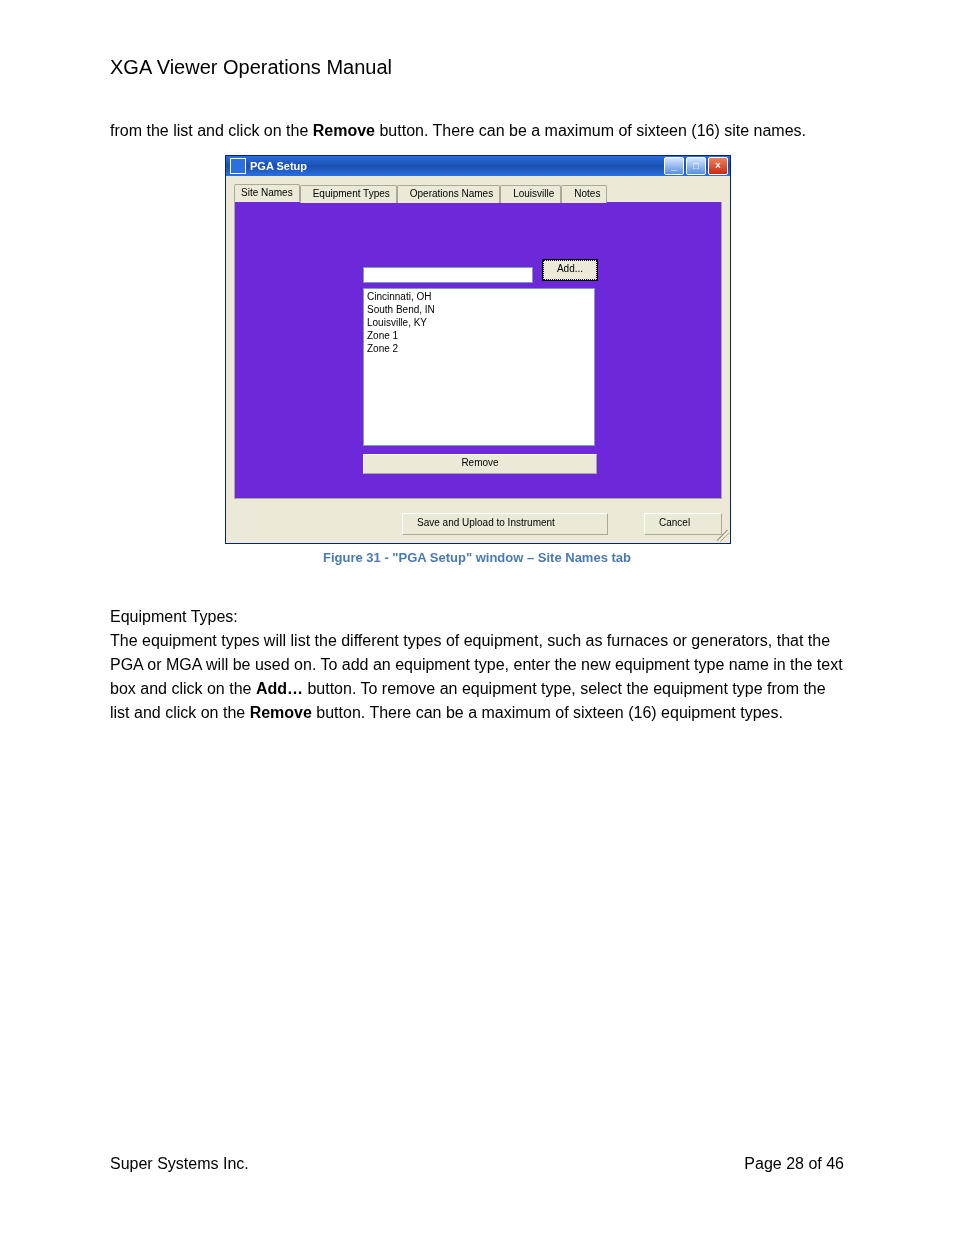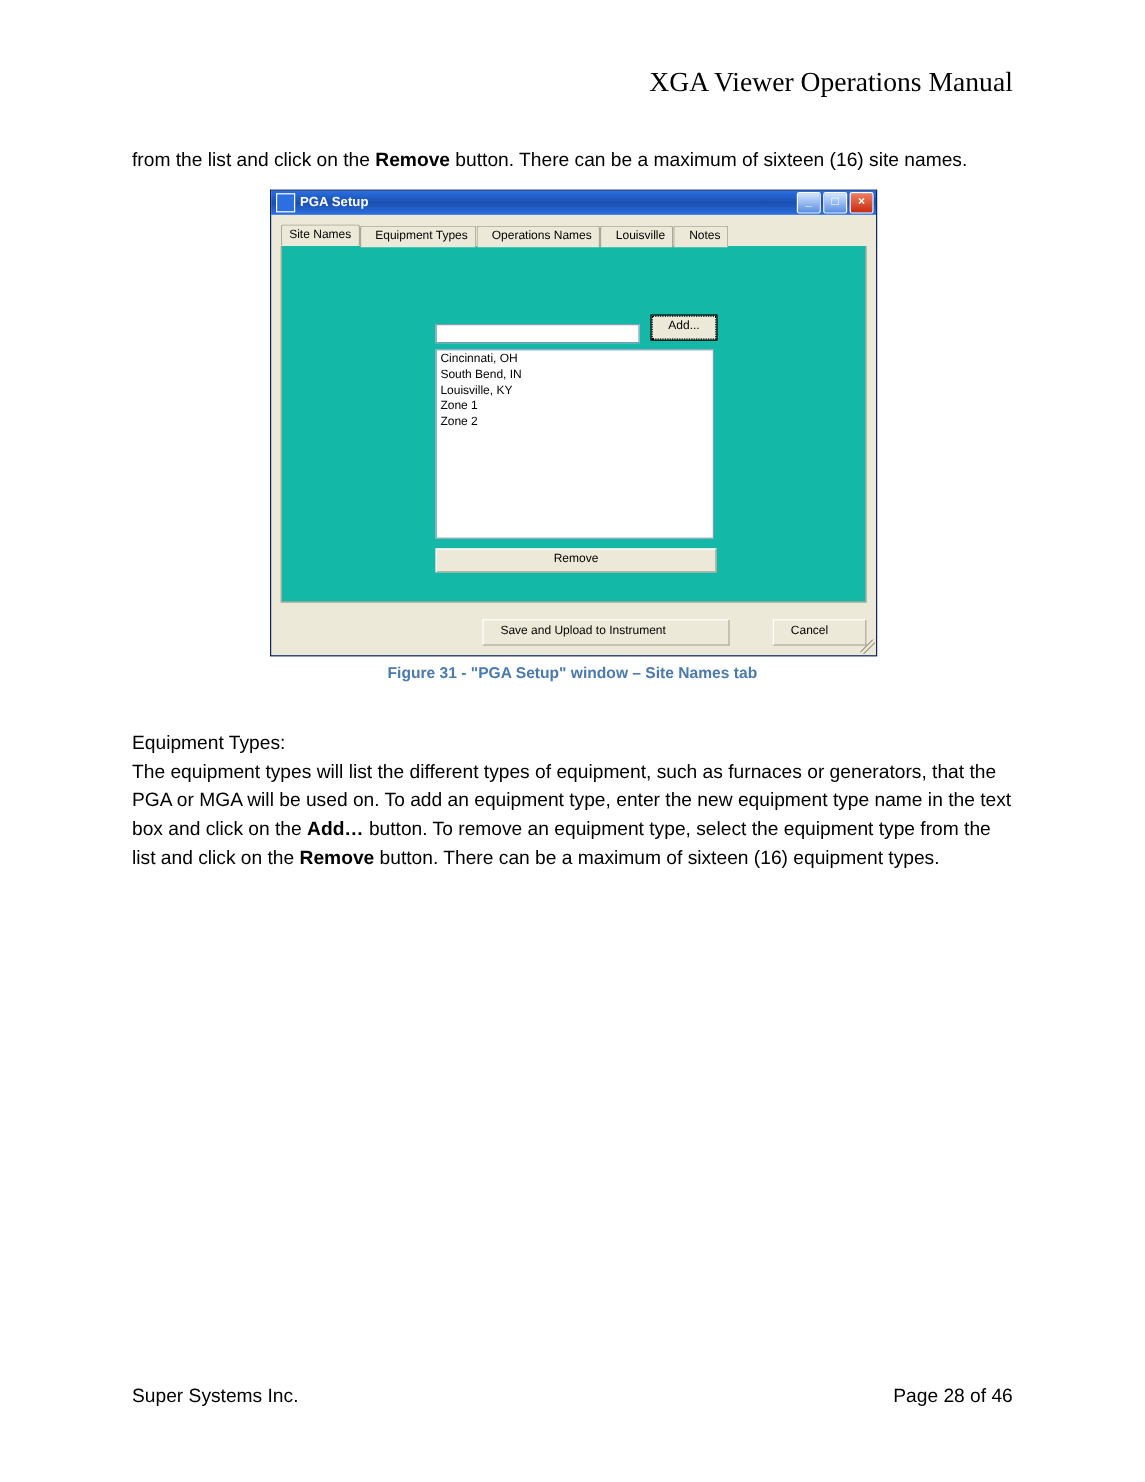--- a/index.html
+++ b/index.html
@@ -10,24 +10,23 @@
     color: #000;
     width: 954px;
   }
   .page {
     padding: 56px 110px 40px 110px;
     box-sizing: border-box;
     min-height: 1235px;
     position: relative;
   }
   .doc-header {
-    text-align: right;
-    font-size: 23px;
+    text-align: left;
+    font-size: 20px;
     margin-bottom: 40px;
-    font-family: Liberation Serif, serif;
   }
   .body-text {
     font-size: 16px;
     line-height: 1.5;
   }
   .bold { font-weight: bold; }
   .figure-wrap {
     margin: 12px auto 0 auto;
     width: 504px;
   }
@@ -71,21 +70,21 @@
     justify-content: center;
     font-size: 10px;
     color: #fff;
     line-height: 1;
   }
   .close-btn {
     background: linear-gradient(to bottom, #f08060, #c82a10);
   }
   .tab-panel {
     margin: 8px;
-    background: #14b8a6;
+    background: #6d28d9;
     border: 1px solid #aca899;
     border-top: none;
     min-height: 296px;
     position: relative;
     padding: 0;
   }
   .tabs-row {
     position: absolute;
     top: -18px;
     left: -1px;

